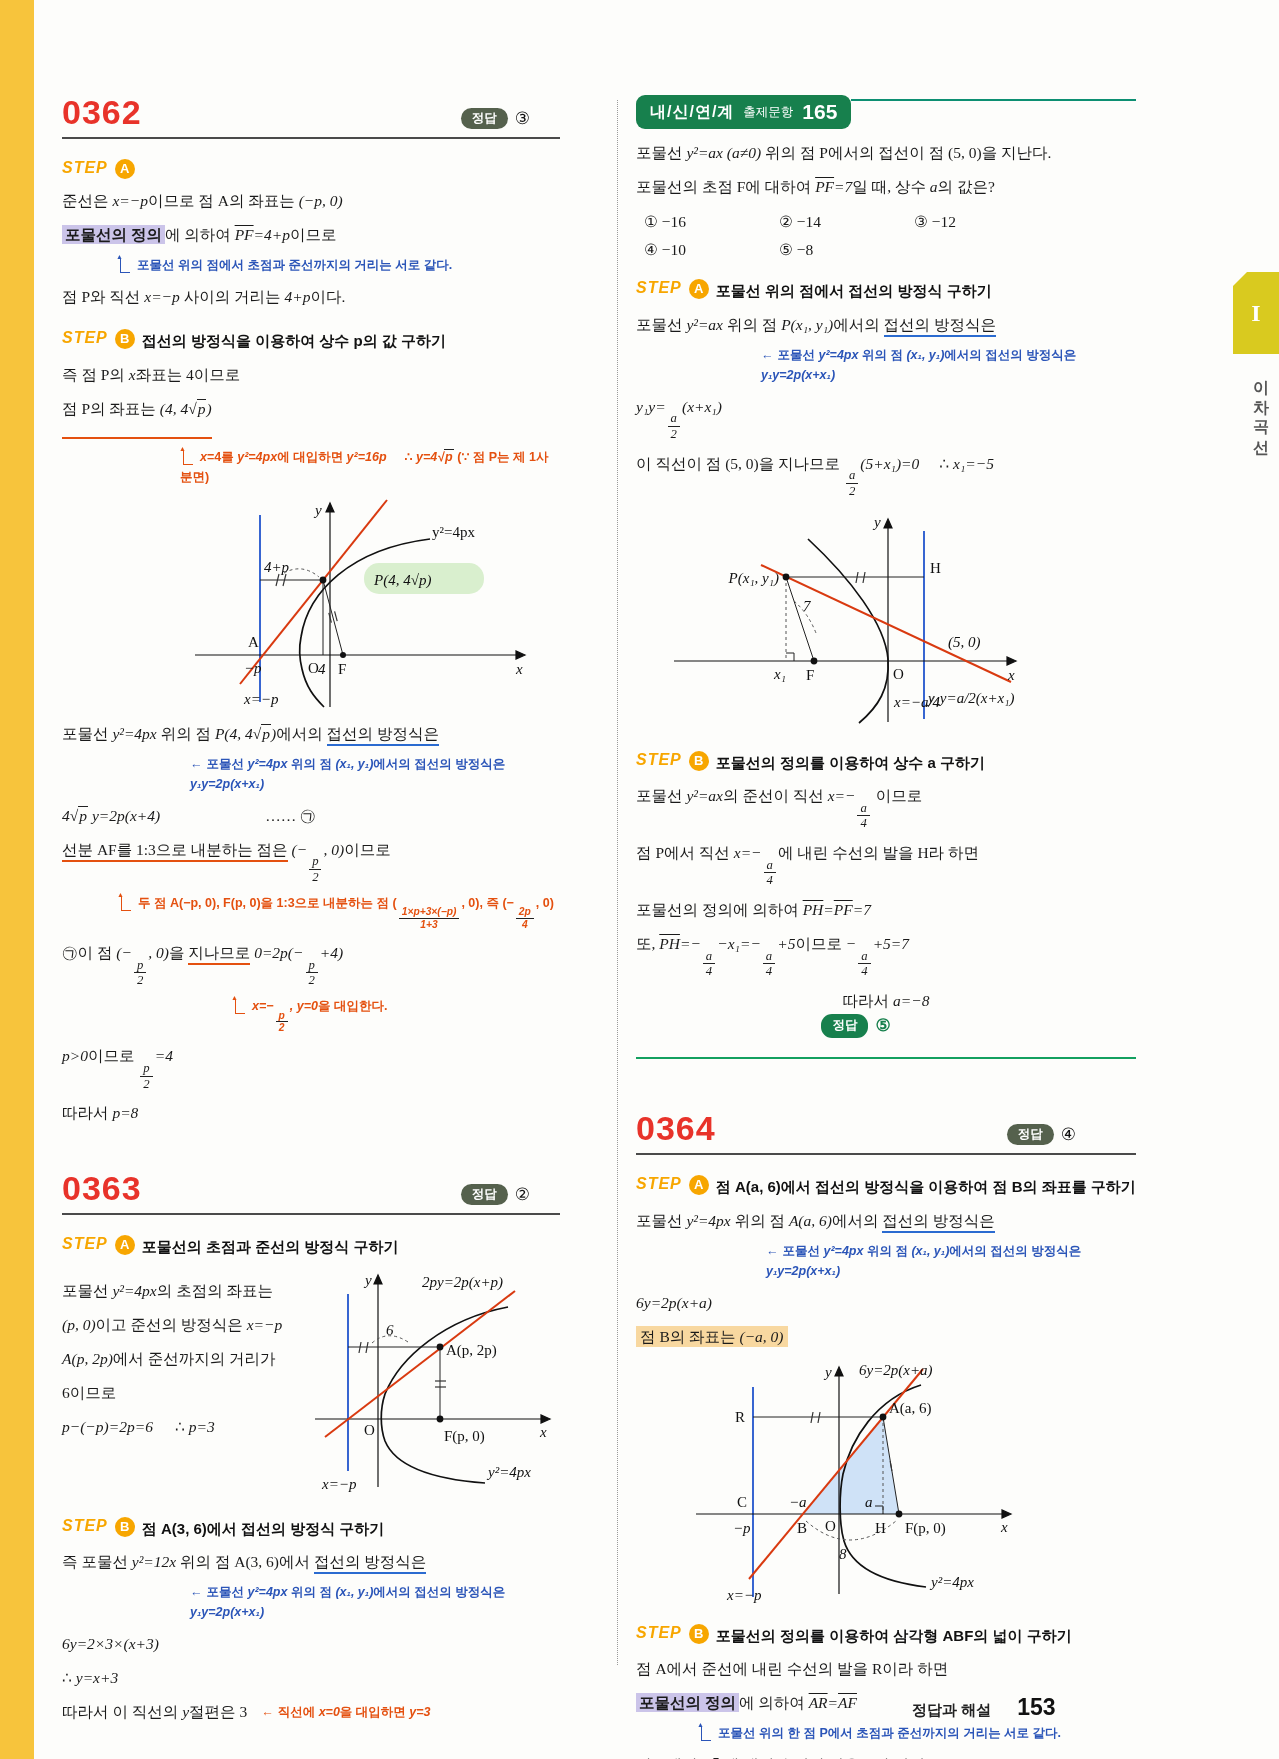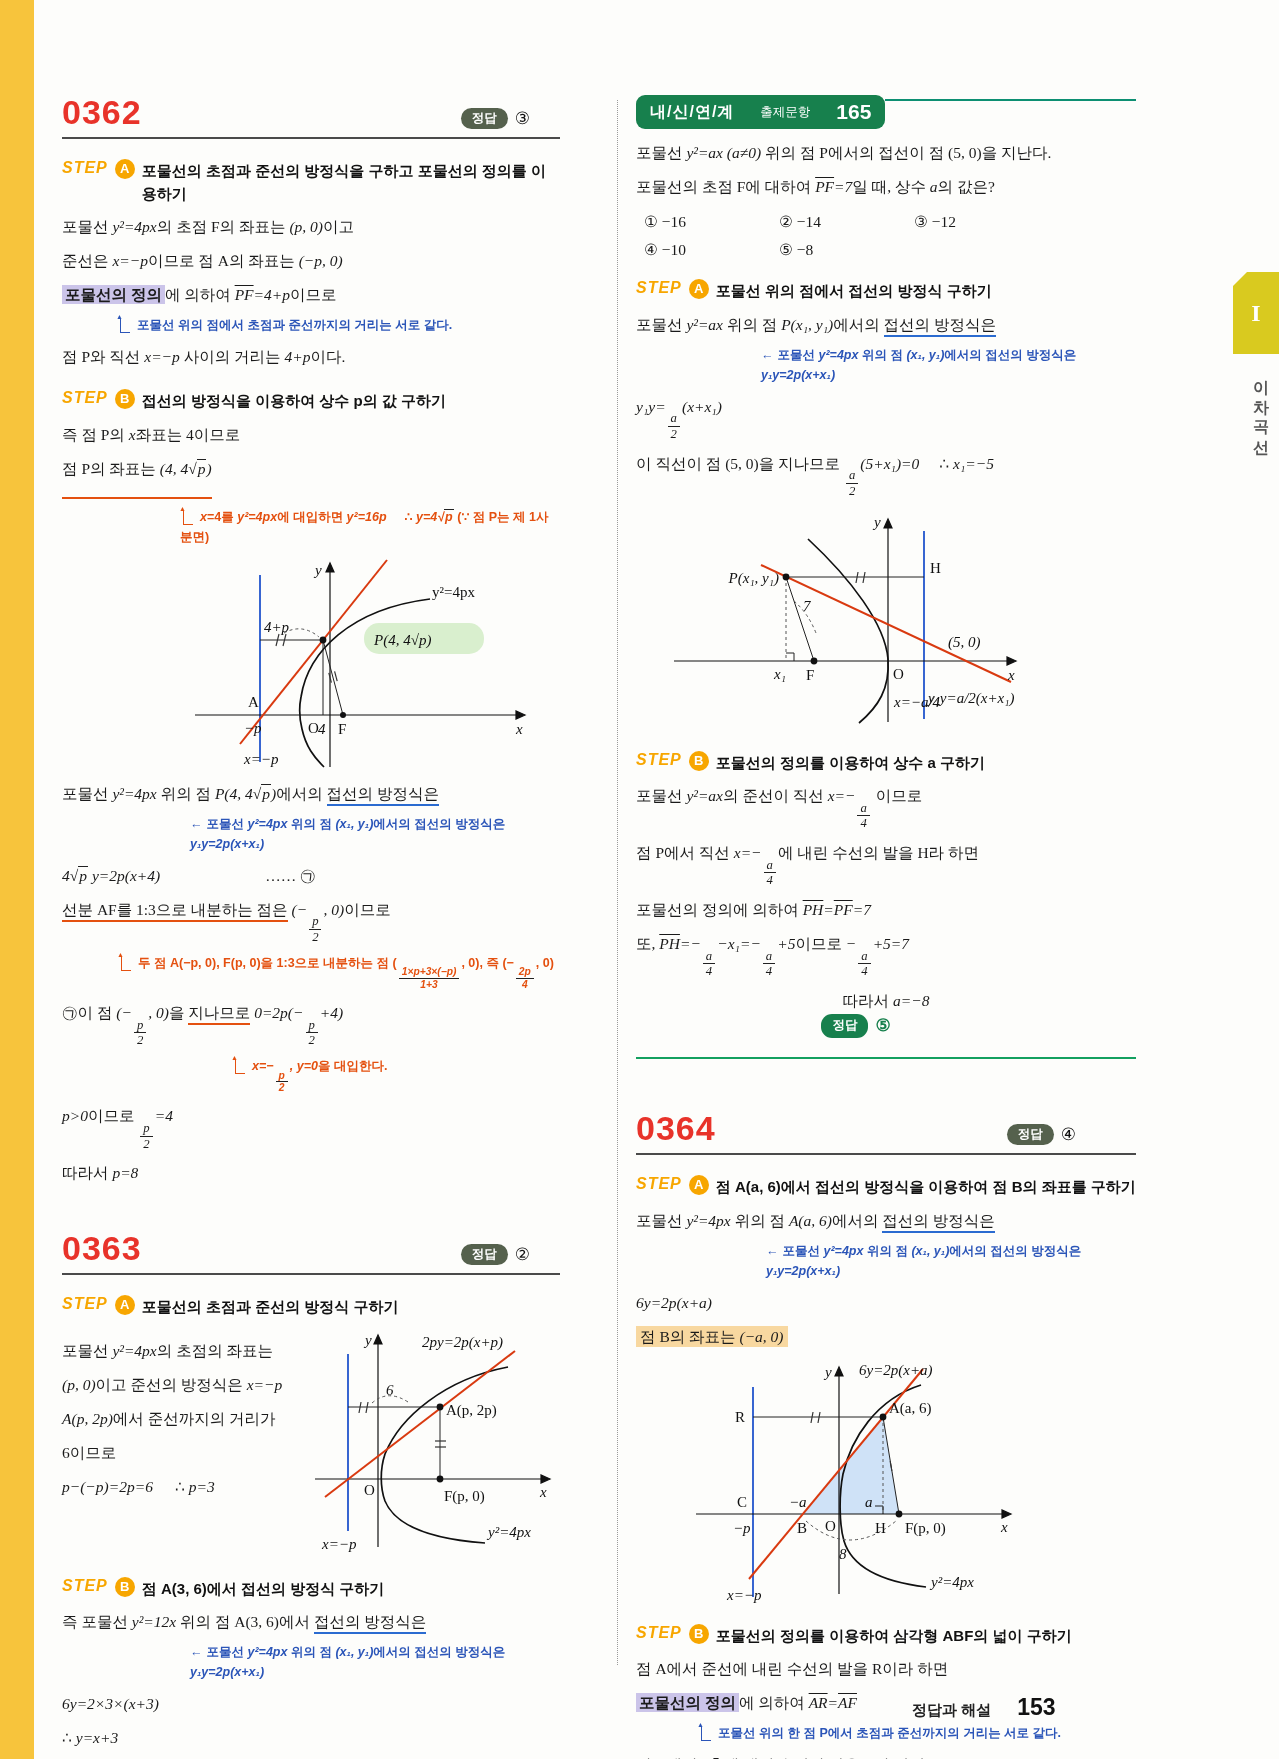--- a/index.html
+++ b/index.html
@@ -63,21 +63,21 @@
   .note .m{font-style:italic;}
   .note.inline{margin:0 0 0 14px;white-space:nowrap;}
   .hook{display:inline-block;position:relative;width:9px;height:13px;
         border-left:1.6px solid currentColor;border-bottom:1.6px solid currentColor;
         margin:0 7px 0 3px;vertical-align:-4px;}
   .hook::before{content:"▲";position:absolute;top:-8px;left:-5px;font-size:7px;}
   .larr{font-weight:bold;margin-right:6px;letter-spacing:-2px;}
   
   .box165-head{display:flex;align-items:flex-start;margin-bottom:12px;}
   .box165-pill{background:#17804d;color:#fff;border-radius:9px;padding:5px 14px;
-               display:flex;align-items:center;gap:26px;font-family:"Liberation Sans",sans-serif;}
+               display:flex;align-items:center;gap:9px;font-family:"Liberation Sans",sans-serif;}
   .box165-series{font-weight:bold;font-size:16px;letter-spacing:1px;}
   .box165-sub{font-size:12.5px;text-align:right;}
   .box165-num{font-weight:bold;font-size:21px;}
   .head-line{flex:1;border-top:2.5px solid #0d8f72;margin-top:4px;}
   .choices{display:grid;grid-template-columns:135px 135px 135px;row-gap:10px;
            margin:14px 0 6px 8px;font-size:15.5px;}
   .rule-green{border-top:2.5px solid #13a05f;margin:18px 0 0 0;}
   
   .fig{display:block;}
   .fig text{font-family:"Liberation Serif",serif;font-size:15px;fill:#111;font-style:italic;}
@@ -114,23 +114,21 @@
     <div class="prob-head">
       <span class="prob-num">0362</span>
       <span class="ans">
         <span class="pill">정답</span>
         <span class="choice">③</span>
       </span>
     </div>
     <div class="step">
       <span class="step-word">STEP</span>
       <span class="step-circ">A</span>
-      <span class="step-title">포물선의 초점과 준선의 방정식을 구하고 포물선의 정의를 이용하기</span>
-    </div>
-    <div class="line"><span>포물선 </span><span class="m">y²=4px</span><span>의 초점 F의 좌표는 </span><span class="m">(p, 0)</span><span>이고</span></div>
+    </div>
     <div class="line"><span>준선은 </span><span class="m">x=−p</span><span>이므로 점 A의 좌표는 </span><span class="m">(−p, 0)</span></div>
     <div class="line"><span class="hl-purple">포물선의 정의</span><span>에 의하여 </span><span class="m ov">PF</span><span class="m">=4+p</span><span>이므로</span></div>
     <div class="note blue" style="margin-left:55px"><span class="hook"></span><span><span>포물선 위의 점에서 초점과 준선까지의 거리는 서로 같다.</span></span></div>
     <div class="line"><span>점 P와 직선 </span><span class="m">x=−p</span><span> 사이의 거리는 </span><span class="m">4+p</span><span>이다.</span></div>
 
     <div class="step">
       <span class="step-word">STEP</span>
       <span class="step-circ">B</span>
       <span class="step-title">접선의 방정식을 이용하여 상수 p의 값 구하기</span>
     </div>

